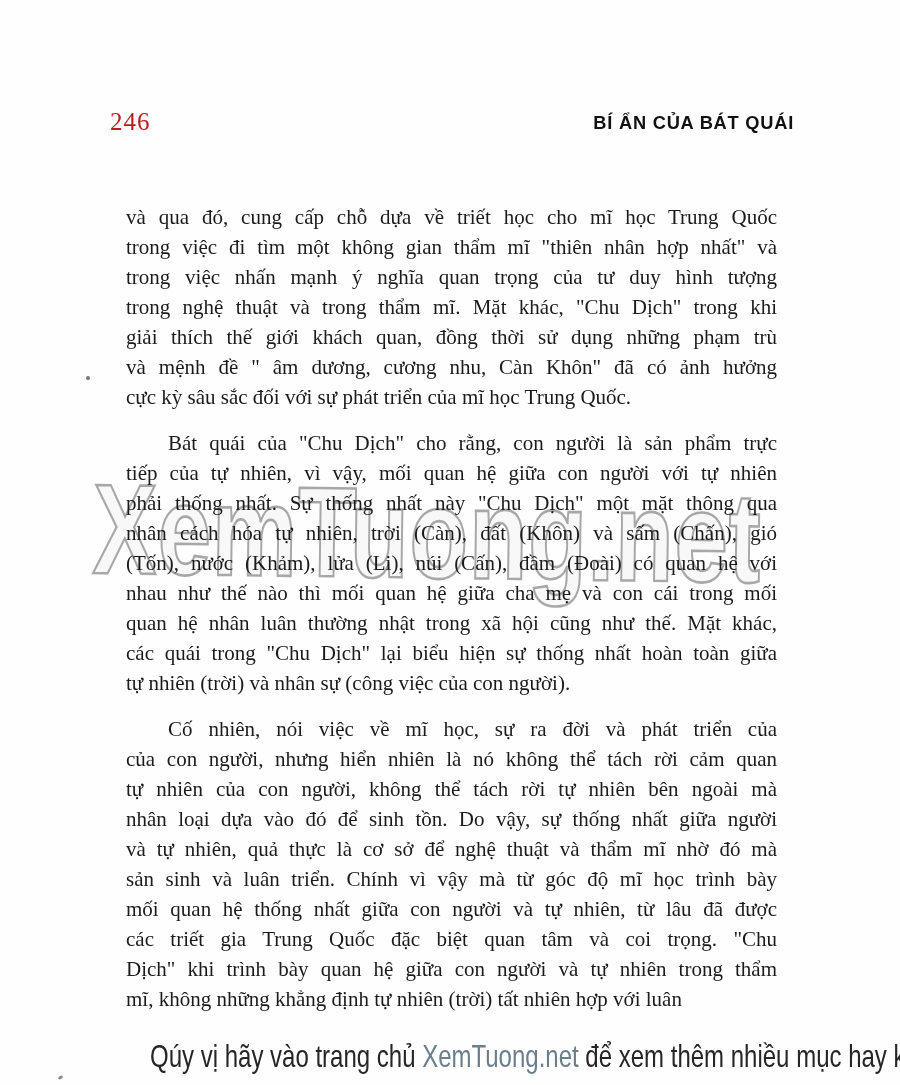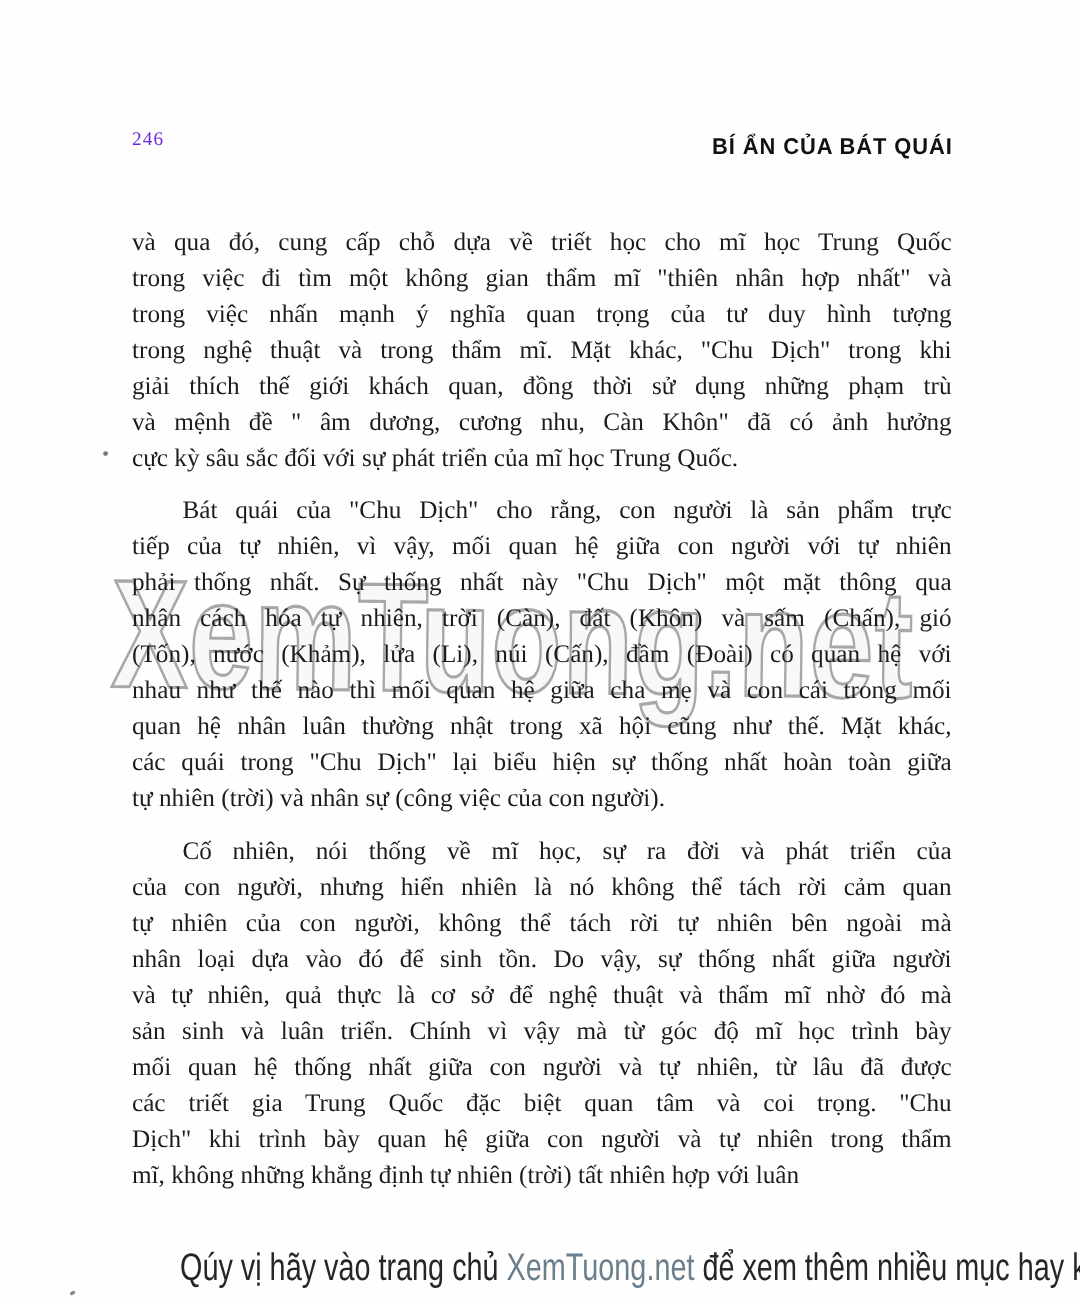--- a/index.html
+++ b/index.html
@@ -8,21 +8,21 @@
     background:#fefefe;
     font-family:"Liberation Serif", serif;
     color:#1b1b1b;
     overflow:hidden;
   }
   .page { position:relative; width:900px; height:1085px; background:#fefefe; }
 
   
   .page-number {
     position:absolute; left:110px; top:108px;
-    font-size:16px; letter-spacing:1px; color:#6d28d9;
+    font-size:25px; letter-spacing:1px; color:#b91c1c;
   }
   .running-title {
     position:absolute; right:106px; top:112px;
     font-family:"Liberation Sans", sans-serif;
     font-weight:700; font-size:19px; letter-spacing:0.8px; color:#111;
     transform:scaleX(0.96); transform-origin:100% 50%;
     white-space:nowrap;
   }
 
   
@@ -37,21 +37,21 @@
     transform-origin:0 0;
     letter-spacing:1px;
     pointer-events:none;
   }
 
   
   .body-text {
     position:absolute; left:110px; top:186px; width:683px; z-index:2;
     font-size:21px; line-height:30px;
   }
-  .para { margin:0; }
+  .para { margin:16px; }
   .para + .para { margin-top:14px; }
   .line {
     text-align:justify; text-align-last:justify;
     white-space:normal;
   }
   .line.last { text-align-last:left; }
   .para.indent .line.first { padding-left:42px; }
 
   
   .footer {
@@ -93,21 +93,21 @@
         <div class="line">tiếp của tự nhiên, vì vậy, mối quan hệ giữa con người với tự nhiên</div>
         <div class="line">phải thống nhất. Sự thống nhất này "Chu Dịch" một mặt thông qua</div>
         <div class="line">nhân cách hóa tự nhiên, trời (Càn), đất (Khôn) và sấm (Chấn), gió</div>
         <div class="line">(Tốn), nước (Khảm), lửa (Li), núi (Cấn), đầm (Đoài) có quan hệ với</div>
         <div class="line">nhau như thế nào thì mối quan hệ giữa cha mẹ và con cái trong mối</div>
         <div class="line">quan hệ nhân luân thường nhật trong xã hội cũng như thế. Mặt khác,</div>
         <div class="line">các quái trong "Chu Dịch" lại biểu hiện sự thống nhất hoàn toàn giữa</div>
         <div class="line last">tự nhiên (trời) và nhân sự (công việc của con người).</div>
       </div>
       <div class="para indent">
-        <div class="line first">Cố nhiên, nói thống về mĩ học, sự ra đời và phát triển của</div>
+        <div class="line first">Cố nhiên, nói việc về mĩ học, sự ra đời và phát triển của</div>
         <div class="line">của con người, nhưng hiển nhiên là nó không thể tách rời cảm quan</div>
         <div class="line">tự nhiên của con người, không thể tách rời tự nhiên bên ngoài mà</div>
         <div class="line">nhân loại dựa vào đó để sinh tồn. Do vậy, sự thống nhất giữa người</div>
         <div class="line">và tự nhiên, quả thực là cơ sở để nghệ thuật và thẩm mĩ nhờ đó mà</div>
         <div class="line">sản sinh và luân triển. Chính vì vậy mà từ góc độ mĩ học trình bày</div>
         <div class="line">mối quan hệ thống nhất giữa con người và tự nhiên, từ lâu đã được</div>
         <div class="line">các triết gia Trung Quốc đặc biệt quan tâm và coi trọng. "Chu</div>
         <div class="line">Dịch" khi trình bày quan hệ giữa con người và tự nhiên trong thẩm</div>
         <div class="line last">mĩ, không những khẳng định tự nhiên (trời) tất nhiên hợp với luân</div>
       </div>

